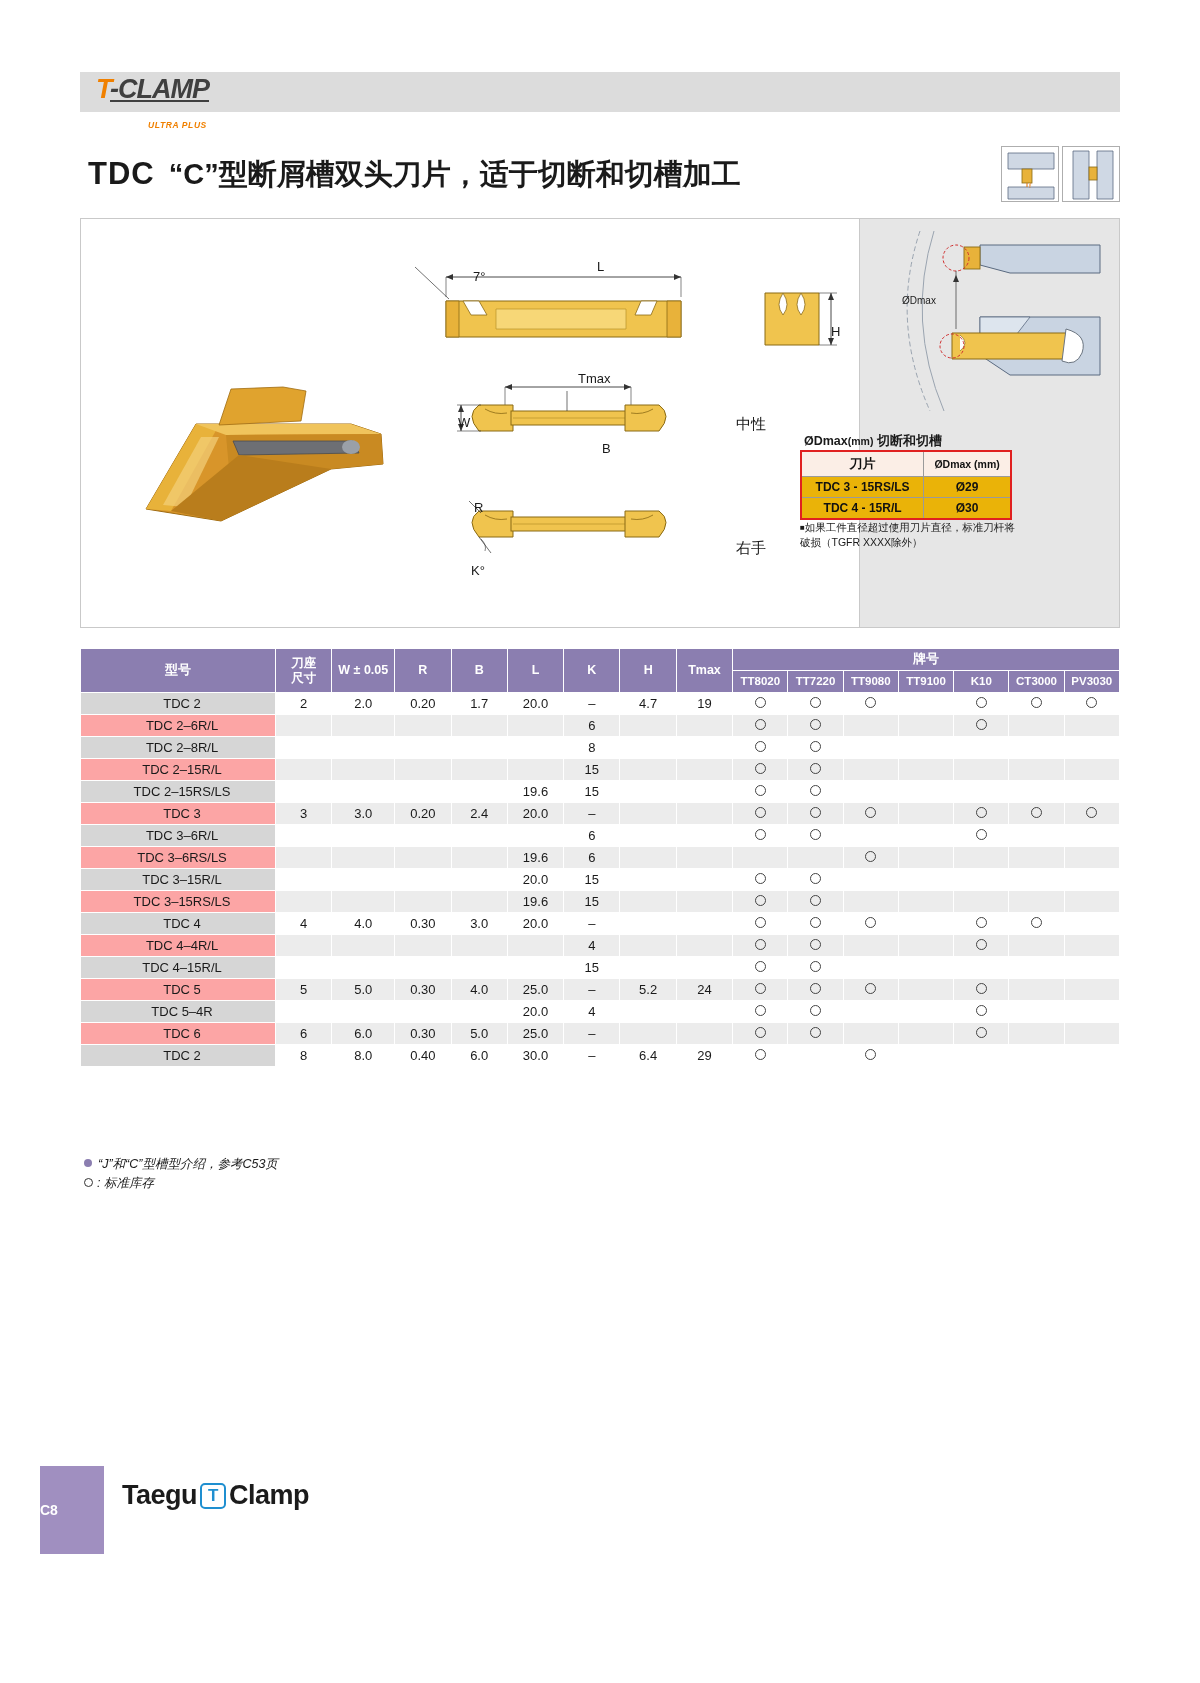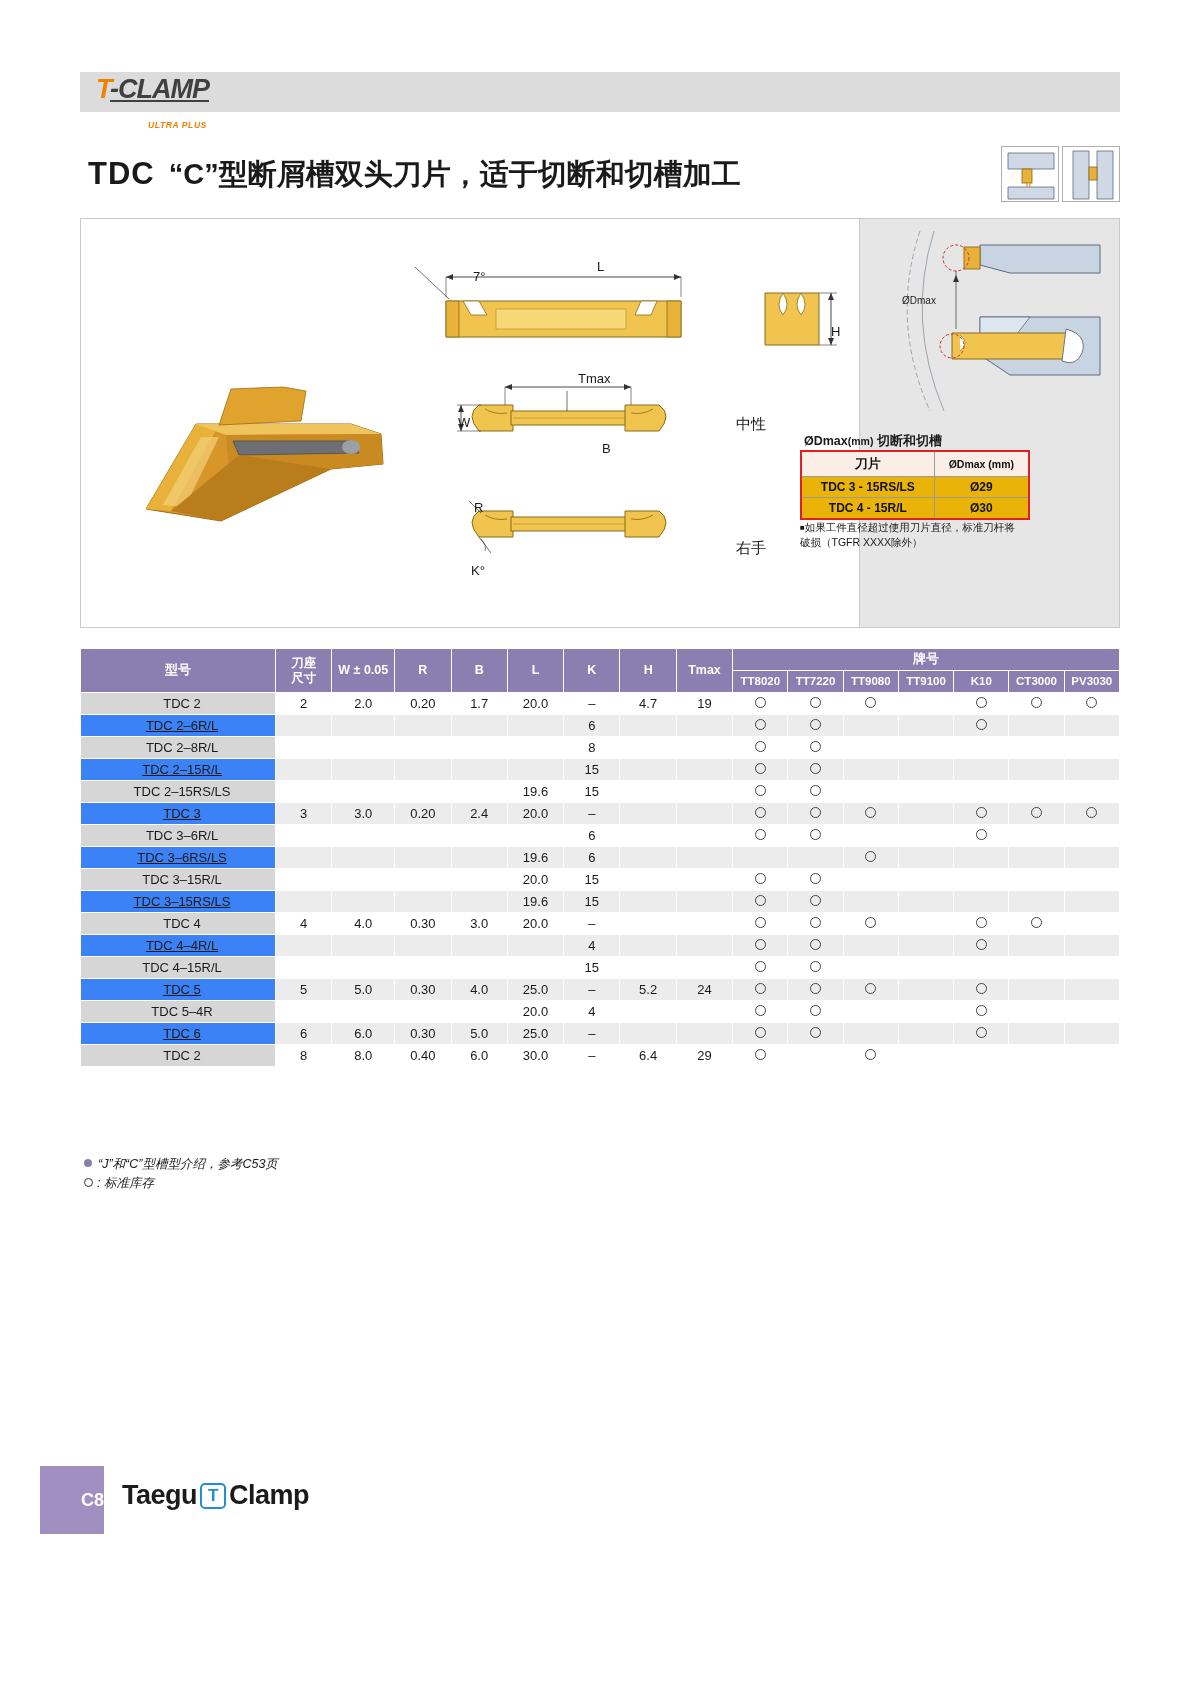--- a/index.html
+++ b/index.html
@@ -67,21 +67,21 @@
   .dlabel.cn { font-size:15px; }
 
   
   .dmax-title {
     position:absolute; left:804px; top:432px;
     font-size:12.5px; font-weight:bold; white-space:nowrap;
   }
   .dmax-title .sm { font-size:10.5px; }
   .dmax-title .cn { font-size:13px; font-weight:bold; }
   table.dmax {
-    position:absolute; left:800px; top:450px; width:230px;
+    position:absolute; left:800px; top:450px; width:212px;
     border-collapse:collapse; border:2px solid #e02020;
     background:#fdf3ee; font-size:11px;
   }
   table.dmax th, table.dmax td {
     border:1px solid #9a9a9a; text-align:center; padding:3px 2px;
     font-weight:bold; color:#111;
   }
   table.dmax th { background:#fbeee6; font-size:13px; }
   table.dmax th.small { font-size:10.5px; }
   table.dmax td { background:#eab308; font-size:12px; }
@@ -108,21 +108,21 @@
   table.spec td {
     border:1px solid #ffffff; text-align:center;
     padding:3px 2px; color:#1a1a1a;
     background:#ffffff;
   }
   table.spec td.model {
     background:#d6d6d6; text-align:center; font-size:13px;
     padding-left:10px;
   }
   table.spec tr.alt td { background:#ececec; }
-  table.spec tr.alt td.model { background:#3b82f6;text-decoration:underline; }
+  table.spec tr.alt td.model { background:#fca5a5; }
   table.spec td.dim { font-size:13px; }
   .circ {
     display:inline-block; width:11px; height:11px;
     border:1.3px solid #444; border-radius:50%;
   }
 
   
   .notes {
     position:absolute; left:84px; top:1155px;
     font-size:12.5px; line-height:1.55;font-style:italic;
@@ -131,23 +131,23 @@
     display:inline-block; width:8px; height:8px; border-radius:50%;
     background:#8b7eb0; margin-right:6px; vertical-align:1px;
   }
   .notes .oc {
     display:inline-block; width:9px; height:9px; border-radius:50%;
     border:1.4px solid #333; margin-right:4px; vertical-align:0px;
   }
 
   
   .pagetab {
-    position:absolute; left:40px; top:1466px; width:64px; height:68px;
-    background:#a08fc0; color:#ffffff; font-size:18px; font-weight:bold;
-    display:flex; align-items:center; justify-content:flex-end;
+    position:absolute; left:40px; top:1466px; width:64px; height:88px;
+    background:#a08fc0; color:#ffffff; font-size:14px; font-weight:bold;
+    display:flex; align-items:center; justify-content:flex-start;
   }
   .brand {
     position:absolute; left:122px; top:1480px;
     font-size:27px; font-weight:bold; color:#1b1b1b;
     display:flex; align-items:center; letter-spacing:-0.5px;
   }
   .brand .tmark {
     display:inline-block; width:26px; height:26px; margin:0 3px;
     border:2.5px solid #1f8fd0; border-radius:5px;
     color:#1f8fd0; font-size:17px; line-height:21px; text-align:center;

